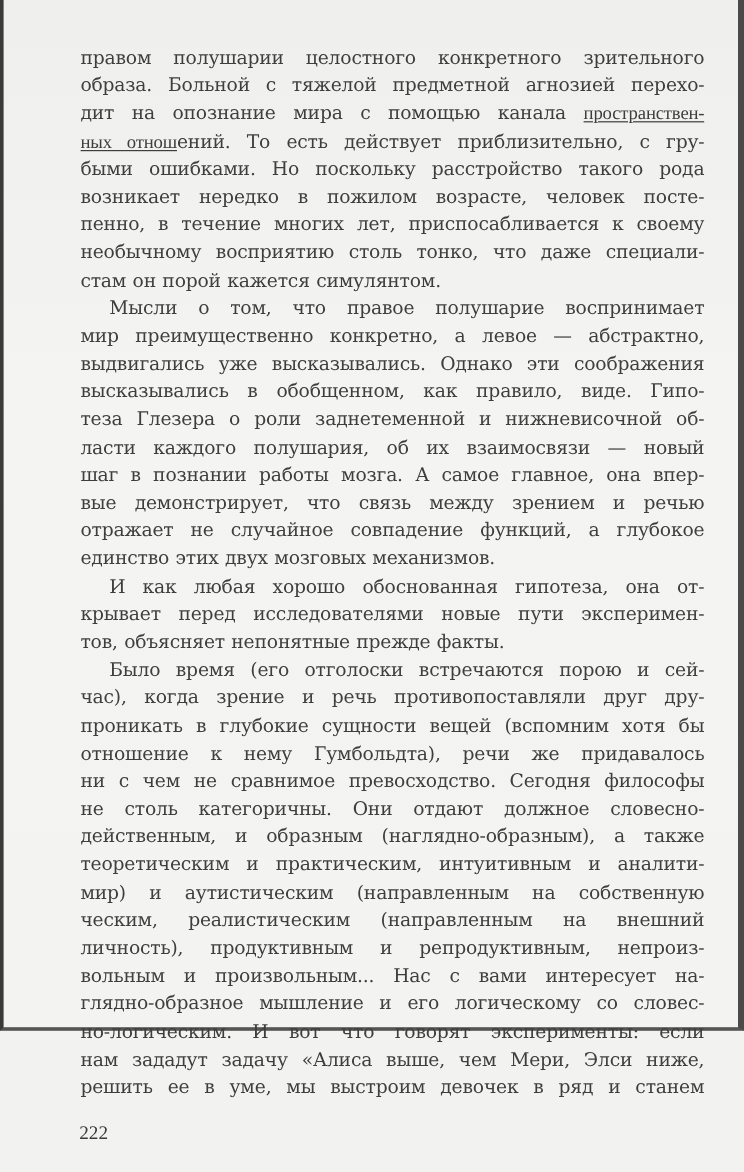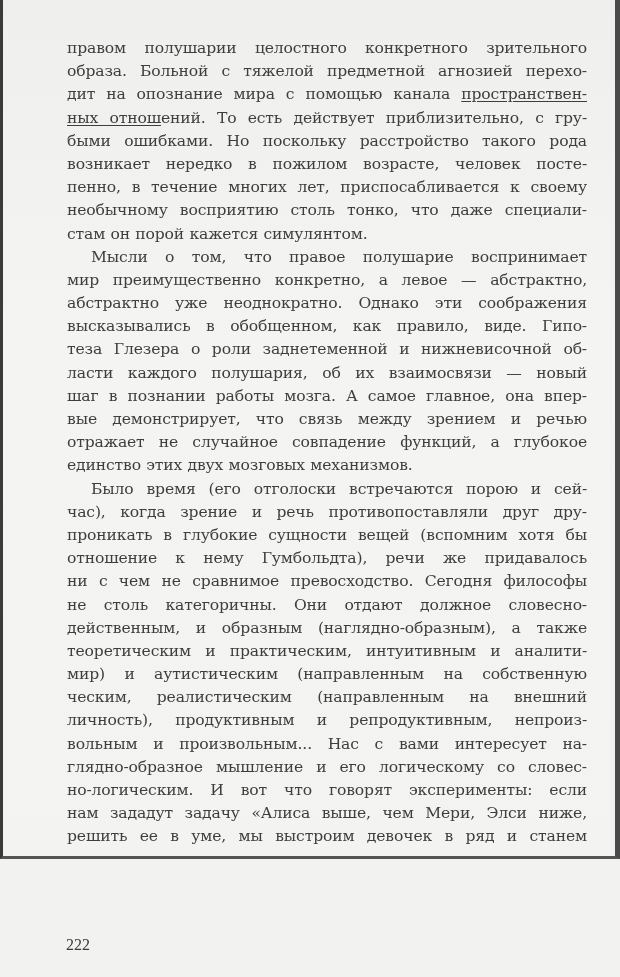--- a/index.html
+++ b/index.html
@@ -48,20 +48,21 @@
     .line.last {
       text-align-last: left;
     }
     .line.indent {
       padding-left: 24px;
     }
     .u {
       text-decoration: underline;
       text-decoration-thickness: 1px;
       text-underline-offset: 2px;
+      font-family: Liberation Serif, serif;
     }
     .page-number {
       position: absolute;
       left: 63px;
       top: 936px;
       font-family: Liberation Serif, serif;
       font-size: 16px;
       color: #3a3a3a;
     }
   </style>
@@ -79,30 +80,35 @@
       <span class="line">быми ошибками. Но поскольку расстройство такого рода</span>
       <span class="line">возникает нередко в пожилом возрасте, человек посте-</span>
       <span class="line">пенно, в течение многих лет, приспосабливается к своему</span>
       <span class="line">необычному восприятию столь тонко, что даже специали-</span>
       <span class="line last">стам он порой кажется симулянтом.</span>
     </div>
 
     <div>
       <span class="line indent">Мысли о том, что правое полушарие воспринимает</span>
       <span class="line">мир преимущественно конкретно, а левое — абстрактно,</span>
-      <span class="line">абстрактно уже неоднократно. Однако эти соображения</span>
+      <span class="line">выдвигались уже высказывались. Однако эти соображения</span>
       <span class="line">высказывались в обобщенном, как правило, виде. Гипо-</span>
       <span class="line">теза Глезера о роли заднетеменной и нижневисочной об-</span>
       <span class="line">ласти каждого полушария, об их взаимосвязи — новый</span>
       <span class="line">шаг в познании работы мозга. А самое главное, она впер-</span>
       <span class="line">вые демонстрирует, что связь между зрением и речью</span>
       <span class="line">отражает не случайное совпадение функций, а глубокое</span>
       <span class="line last">единство этих двух мозговых механизмов.</span>
     </div>
 
+    <div>
+      <span class="line indent">И как любая хорошо обоснованная гипотеза, она от-</span>
+      <span class="line">крывает перед исследователями новые пути эксперимен-</span>
+      <span class="line last">тов, объясняет непонятные прежде факты.</span>
+    </div>
 
     <div>
       <span class="line indent">Было время (его отголоски встречаются порою и сей-</span>
       <span class="line">час), когда зрение и речь противопоставляли друг дру-</span>
       <span class="line">проникать в глубокие сущности вещей (вспомним хотя бы</span>
       <span class="line">отношение к нему Гумбольдта), речи же придавалось</span>
       <span class="line">ни с чем не сравнимое превосходство. Сегодня философы</span>
       <span class="line">не столь категоричны. Они отдают должное словесно-</span>
       <span class="line">действенным, и образным (наглядно-образным), а также</span>
       <span class="line">теоретическим и практическим, интуитивным и аналити-</span>

